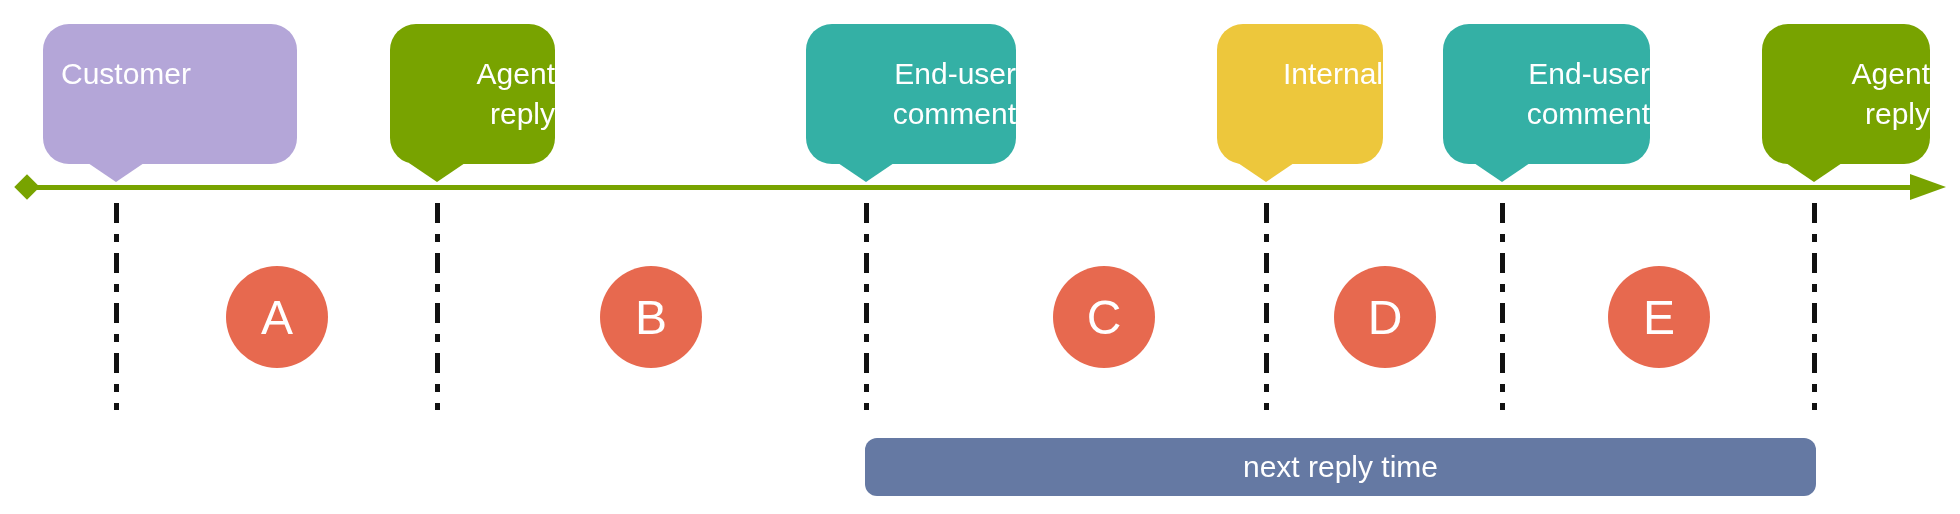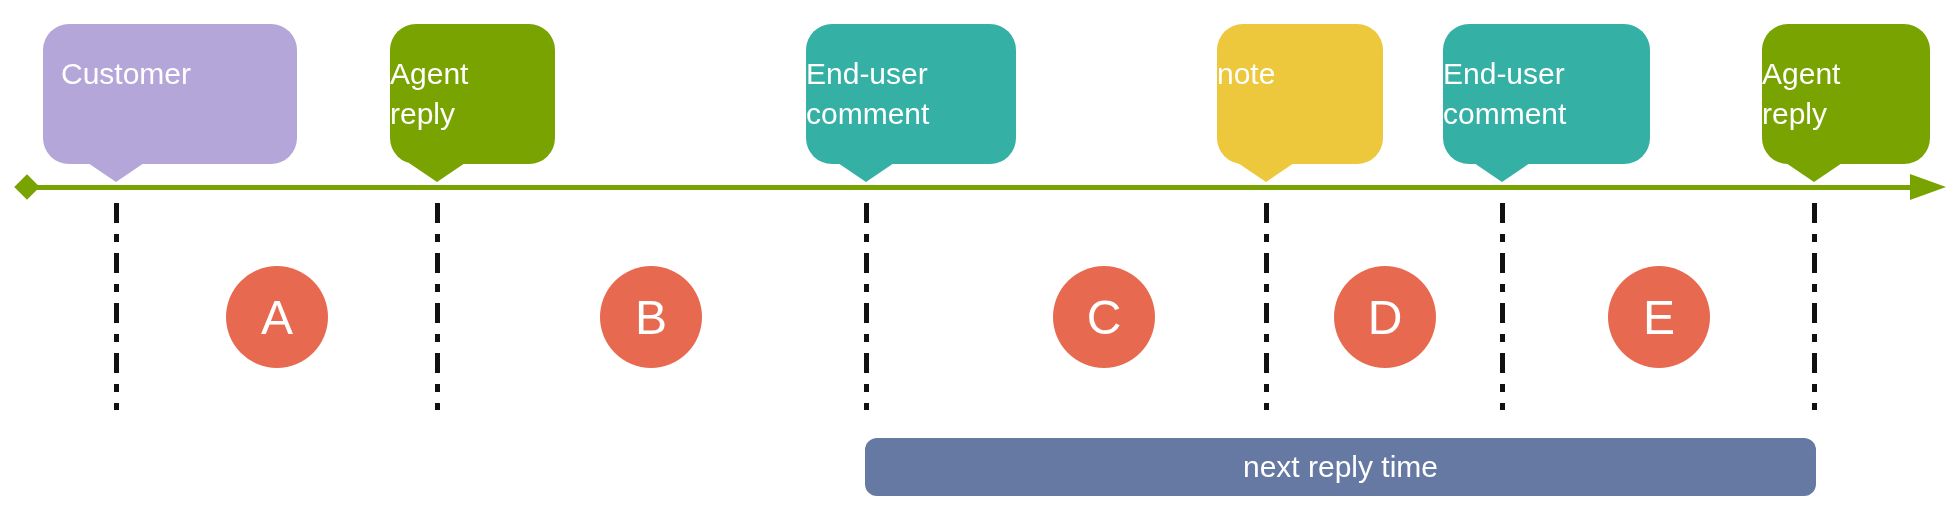--- a/index.html
+++ b/index.html
@@ -36,21 +36,21 @@
   }
   
   .bubble {
     position: absolute;
     top: 24px;
     height: 140px;
     border-radius: 26px;
     color: #ffffff;
     font-size: 30px;
     line-height: 40px;
-    text-align: left;
+    text-align: right;
     box-sizing: border-box;
     padding-top: 30px;
   }
   .bubble.align-left { text-align: left; padding-left: 18px; padding-right: 12px; }
   .bubble-line { white-space: nowrap; }
   .tail {
     position: absolute;
     top: 100%;
     margin-top: -1px;
     width: 0; height: 0;
@@ -117,21 +117,21 @@
         <div class="tail" style="left: 19px; border-top-color: rgb(120, 163, 0);"></div>
       </div>
       <div class="dash" style="left: 864px;"></div>
       <div class="bubble" style="left: 806px; width: 210px; background: rgb(52, 176, 165);">
         <div class="bubble-line">End-user</div>
         <div class="bubble-line">comment</div>
         <div class="tail" style="left: 32px; border-top-color: rgb(52, 176, 165);"></div>
       </div>
       <div class="dash" style="left: 1264px;"></div>
       <div class="bubble" style="left: 1217px; width: 166px; background: rgb(237, 199, 60);">
-        <div class="bubble-line">note</div>
+        <div class="bubble-line">Internal</div>
         <div class="tail" style="left: 21px; border-top-color: rgb(237, 199, 60);"></div>
       </div>
       <div class="dash" style="left: 1500px;"></div>
       <div class="bubble" style="left: 1443px; width: 207px; background: rgb(52, 176, 165);">
         <div class="bubble-line">End-user</div>
         <div class="bubble-line">comment</div>
         <div class="tail" style="left: 31px; border-top-color: rgb(52, 176, 165);"></div>
       </div>
       <div class="dash" style="left: 1812px;"></div>
       <div class="bubble" style="left: 1762px; width: 168px; background: rgb(120, 163, 0);">

